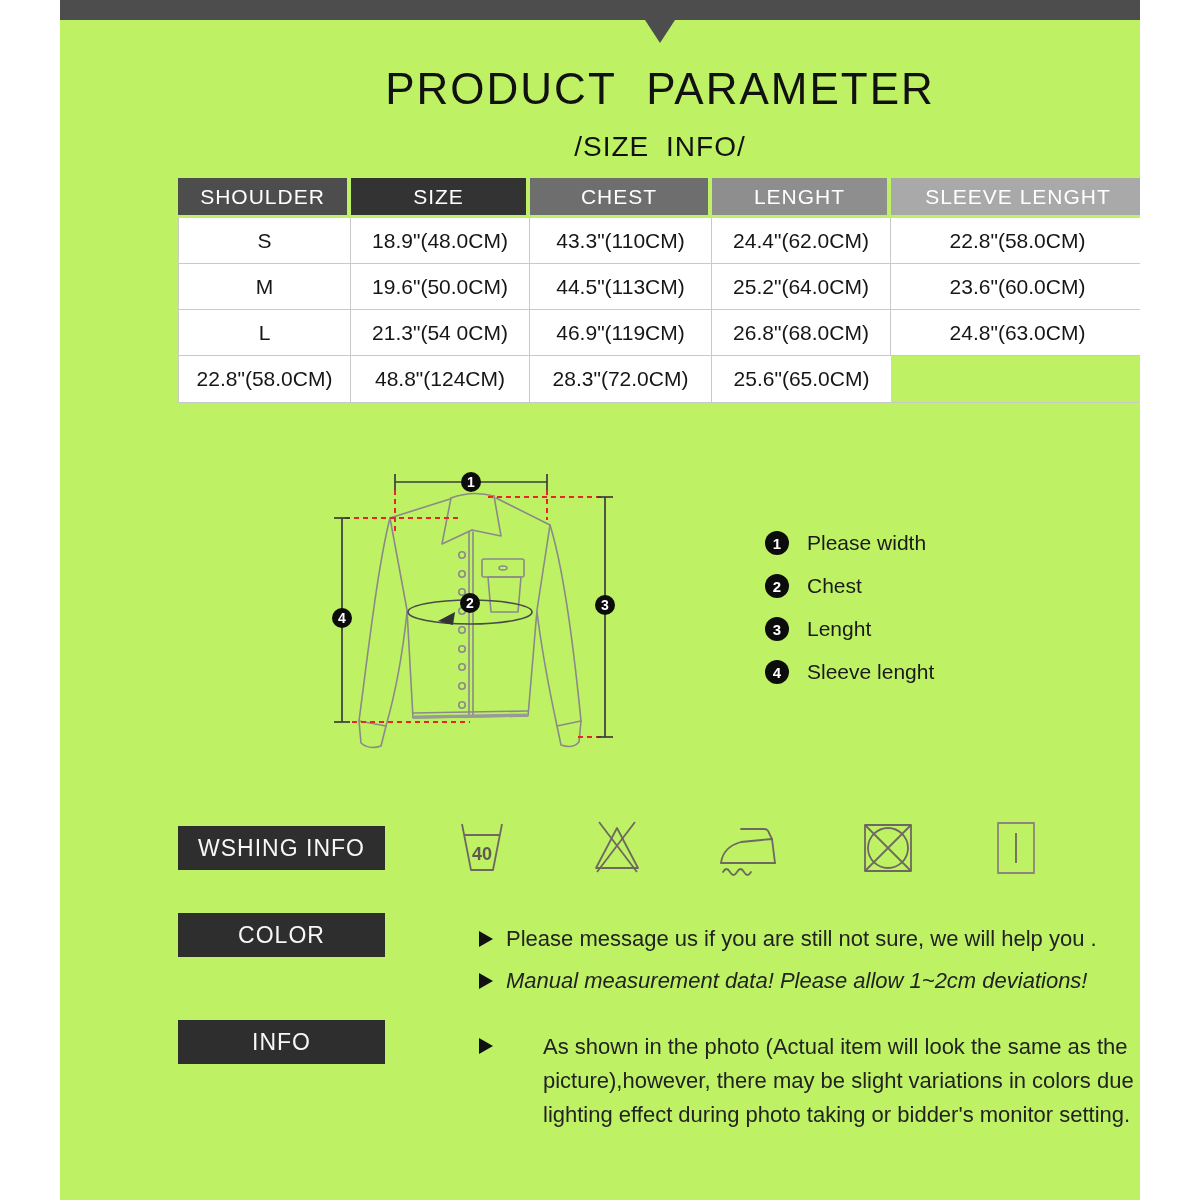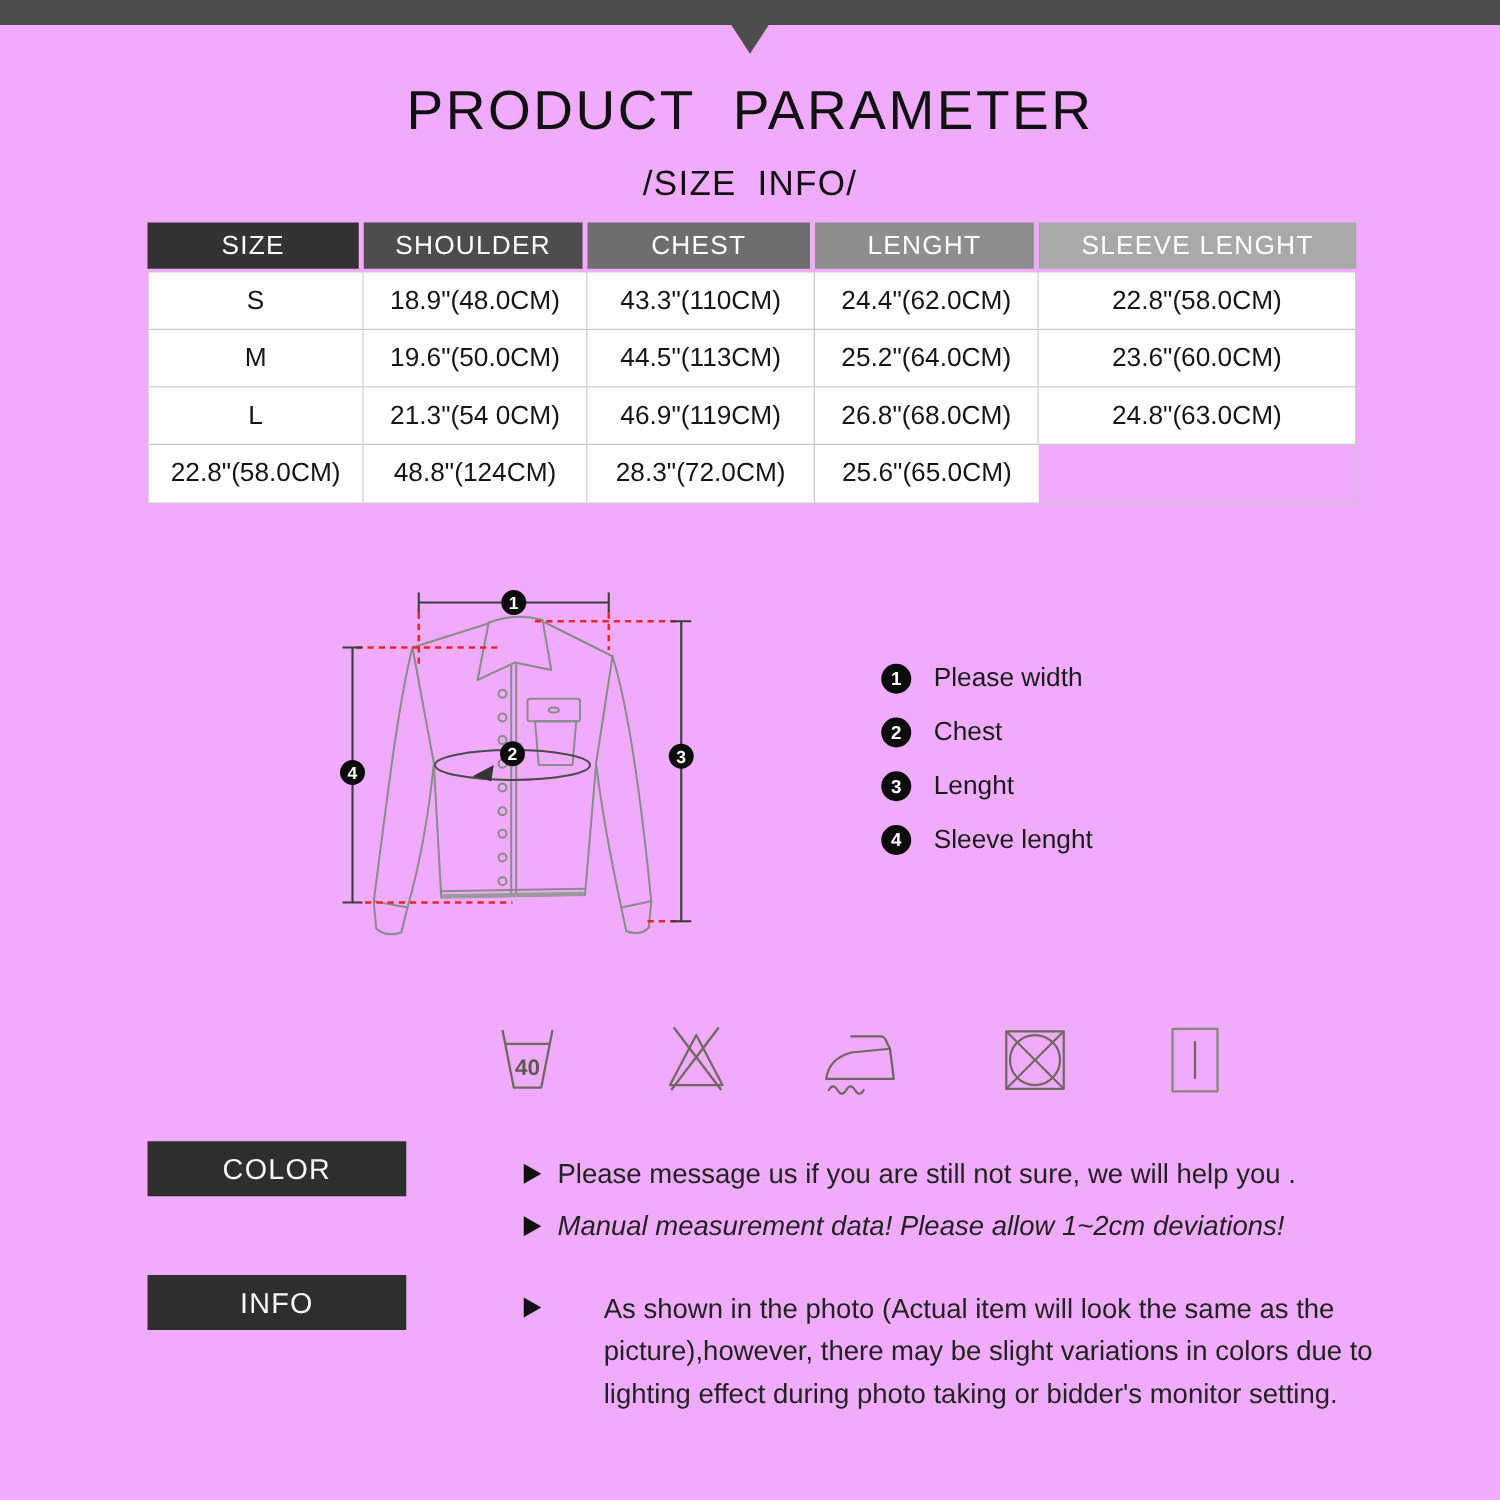--- a/index.html
+++ b/index.html
@@ -1,18 +1,18 @@
 <!DOCTYPE html>
 <html><head>
 <meta charset="utf-8">
 <style>
   * { margin:0; padding:0; box-sizing:border-box; }
   html,body { background:#ffffff; }
   body { font-family:"Liberation Sans","DejaVu Sans",sans-serif; color:#1a1a1a; }
-  #page { position:relative; width:1200px; height:1200px; margin:0 auto; background:#f0abfc; overflow:hidden; }
+  #page { position:relative; width:1080px; height:1200px; margin:0 auto; background:#bef264; overflow:hidden; }
 
   .top-bar { position:absolute; left:0; top:0; width:1200px; height:20px; background:#4d4d4d; }
   .notch { position:absolute; left:585px; top:20px; width:0; height:0;
            border-left:15px solid transparent; border-right:15px solid transparent;
            border-top:23px solid #4d4d4d; }
 
   .title { position:absolute; left:0; top:64px; width:1200px; text-align:center;
            font-size:44px; letter-spacing:2px; word-spacing:16px; color:#111; }
   .subtitle { position:absolute; left:0; top:131px; width:1200px; text-align:center;
               font-size:28px; letter-spacing:1px; word-spacing:8px; color:#111; }
@@ -59,22 +59,22 @@
 <div id="page">
 
   <div class="top-bar"></div>
   <div class="notch"></div>
 
   <div class="title">PRODUCT PARAMETER</div>
   <div class="subtitle">/SIZE INFO/</div>
 
   <div class="tbl">
     <div class="tbl-head">
+      <div class="hcell" style="background-color: rgb(77, 77, 77);">SHOULDER</div>
       <div class="hcell" style="background-color: rgb(51, 51, 51);">SIZE</div>
-      <div class="hcell" style="background-color: rgb(77, 77, 77);">SHOULDER</div>
       <div class="hcell" style="background-color: rgb(110, 110, 110);">CHEST</div>
       <div class="hcell" style="background-color: rgb(142, 142, 142);">LENGHT</div>
       <div class="hcell" style="background-color: rgb(169, 169, 169);">SLEEVE LENGHT</div>
     </div>
     <div class="tbl-body">
       <div class="cell">S</div>
       <div class="cell">18.9"(48.0CM)</div>
       <div class="cell">43.3"(110CM)</div>
       <div class="cell">24.4"(62.0CM)</div>
       <div class="cell last-col">22.8"(58.0CM)</div>
@@ -188,20 +188,21 @@
         <span class="badge">3</span>
         <span class="legend-label">Lenght</span>
       </div>
       <div class="legend-item">
         <span class="badge">4</span>
         <span class="legend-label">Sleeve lenght</span>
       </div>
     </div>
   </div>
 
+  <div class="label-box" style="top:826px;">WSHING INFO</div>
 
   <svg class="care-icon" style="left:395px; top:820px;" width="54" height="58" viewBox="0 0 54 58">
     <g fill="none" stroke="#6e6861" stroke-width="1.8" stroke-linejoin="round">
       <path d="M7,4 L16,50 L38,50 L47,4"></path>
       <path d="M9.5,15 L44.5,15"></path>
     </g>
     <text x="27" y="40" text-anchor="middle" font-size="18" font-weight="bold" fill="#5f594f" font-family="Liberation Sans, DejaVu Sans, sans-serif">40</text>
   </svg>
 
   <svg class="care-icon" style="left:528px; top:818px;" width="58" height="58" viewBox="0 0 58 58">

